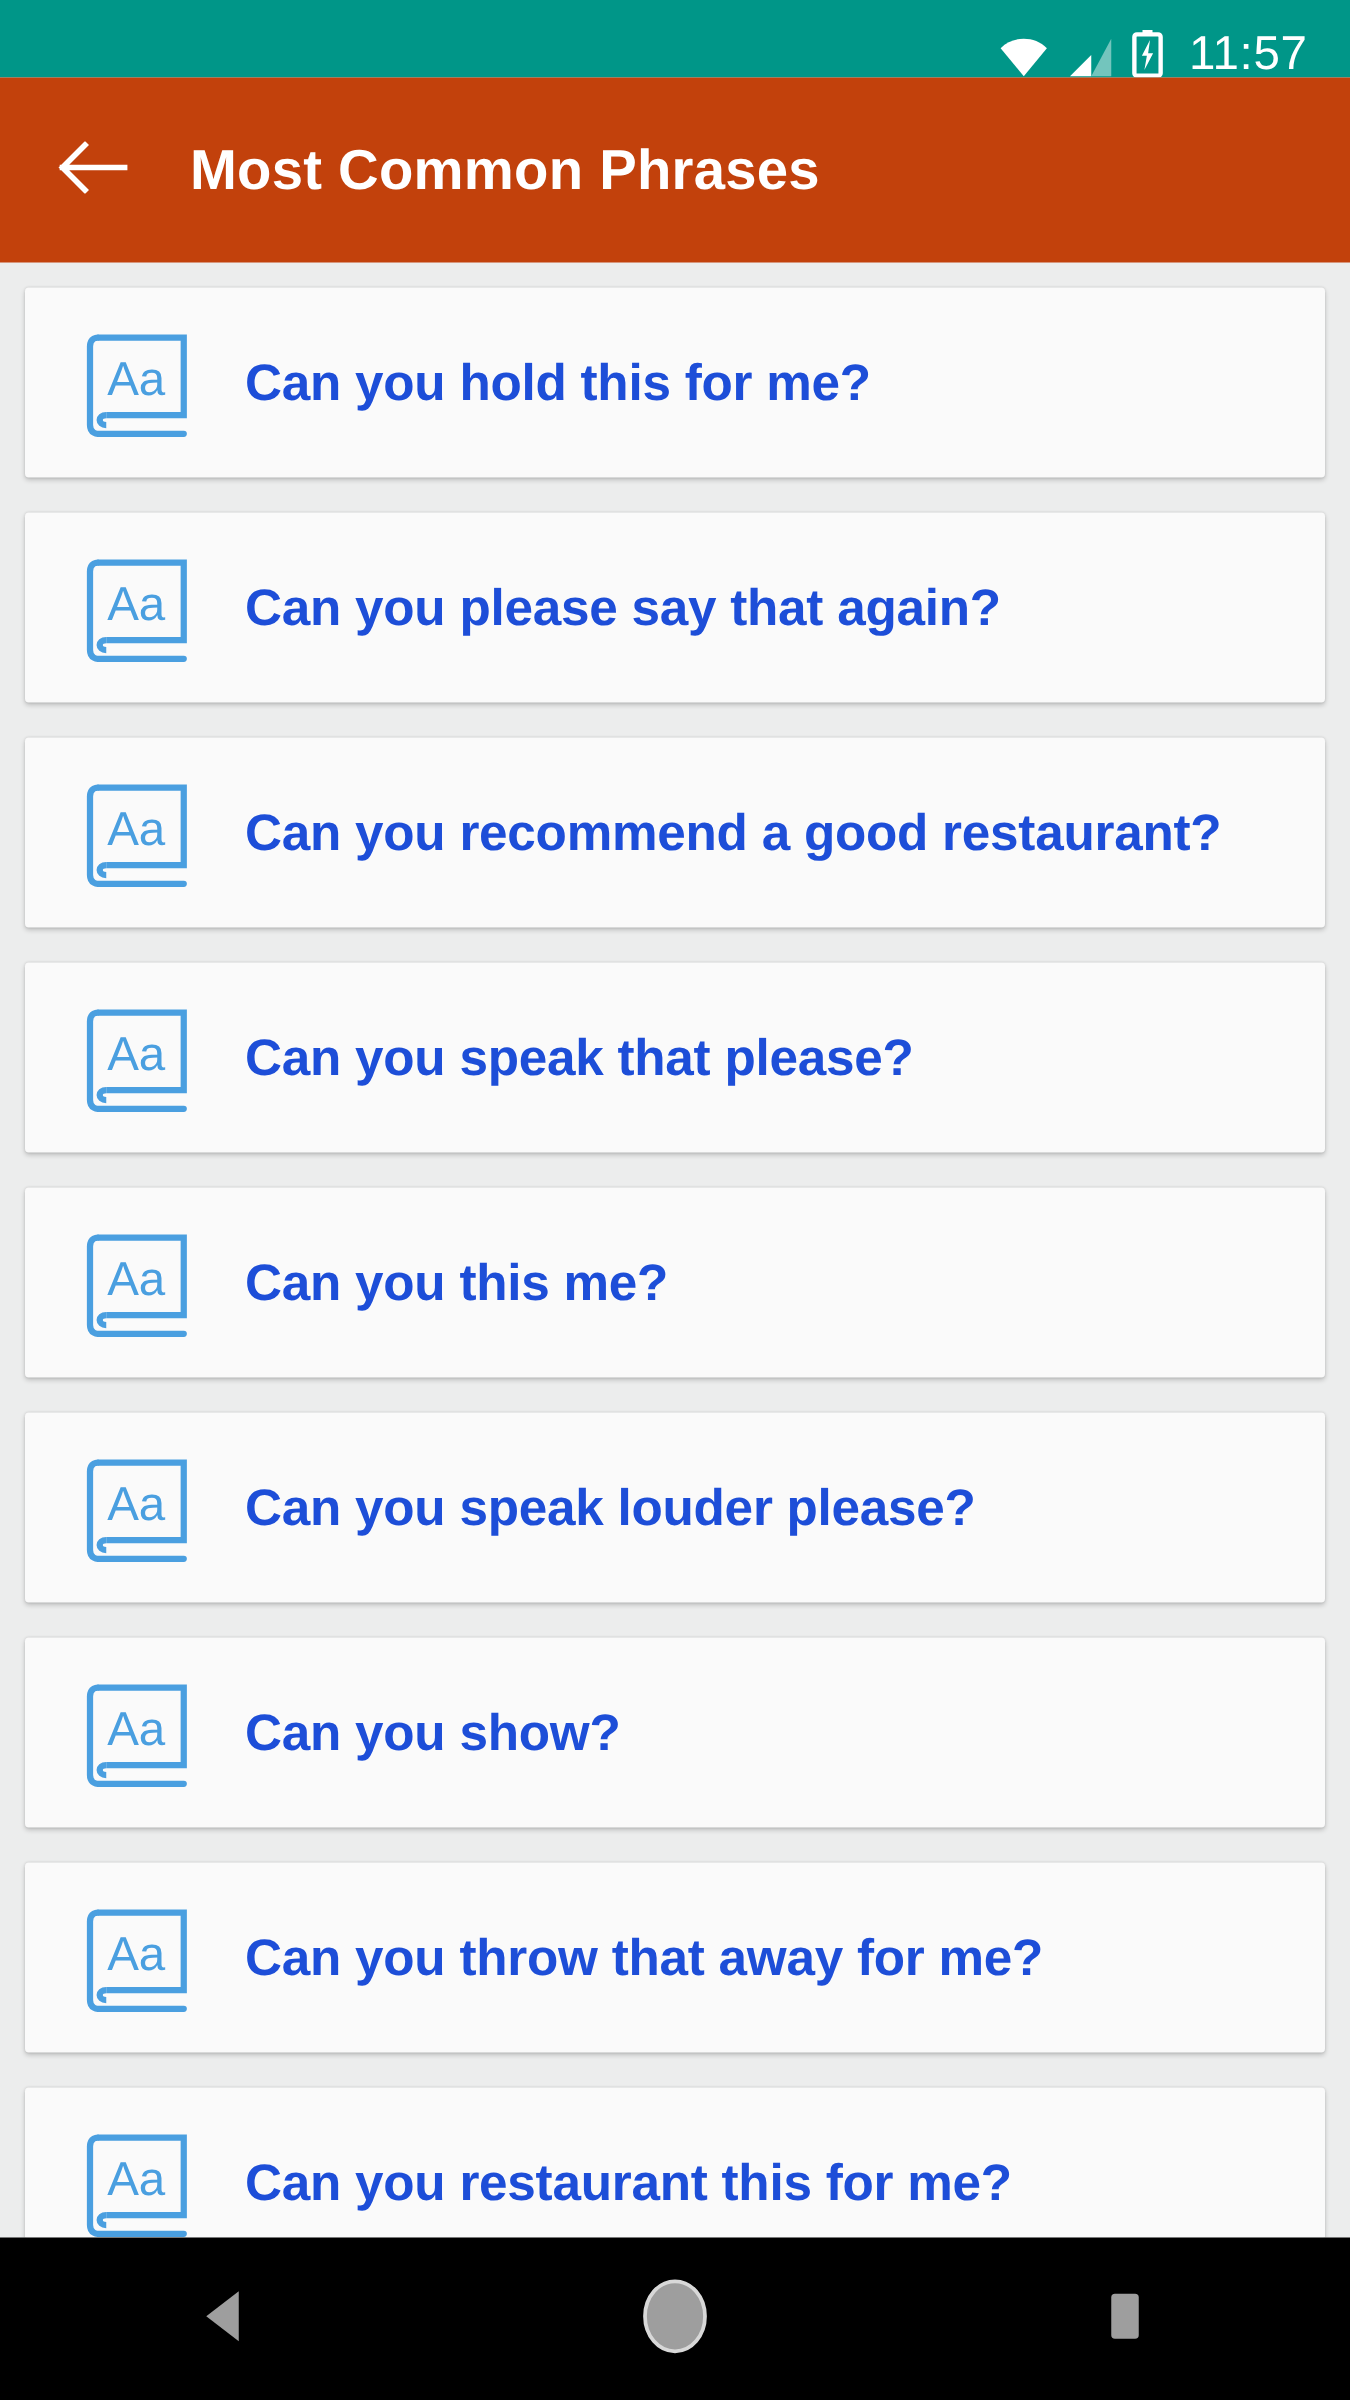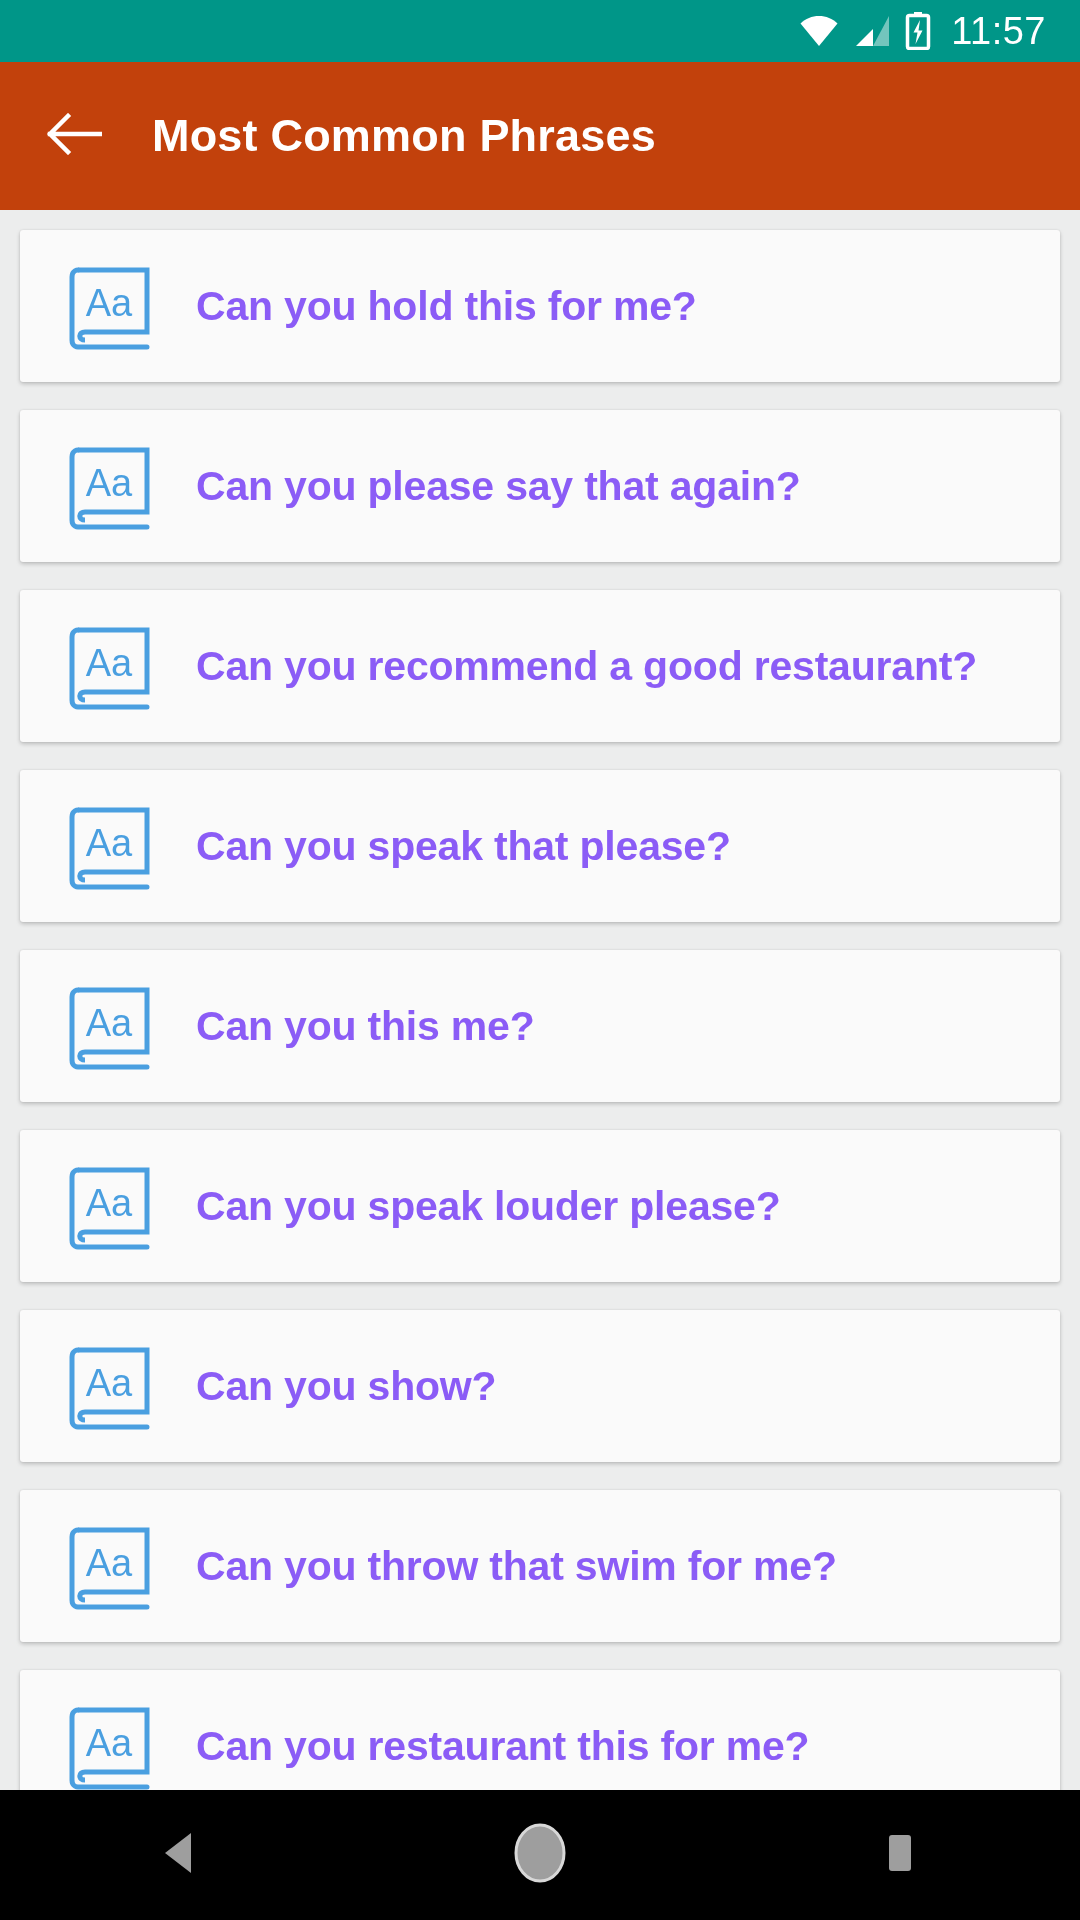--- a/index.html
+++ b/index.html
@@ -8,21 +8,21 @@
     background:#eceded;
     font-family:"Liberation Sans", sans-serif;
     overflow:hidden;
   }
   #screen { position:relative; width:1080px; height:1920px; overflow:hidden; background:#eceded; }
 
   
   .statusbar {
     position:absolute; top:0; left:0; width:1080px; height:62px;
     background:#009688;
-    display:flex; align-items:center; justify-content:flex-end;
+    display:flex; align-items:flex-end; justify-content:flex-end;
     padding-right:34px; gap:14px;
   }
   .sb-icon { display:flex; align-items:center; }
   .sb-time {
     color:#ffffff; font-size:38px; font-weight:400; letter-spacing:0.5px;
     line-height:1; margin-left:6px; font-family:"Liberation Sans", sans-serif;
   }
 
   
   .appbar {
@@ -56,21 +56,21 @@
     display:flex; align-items:center;
     cursor:pointer;
   }
   .card-icon {
     width:104px; height:104px; margin-left:38px;
     flex:0 0 auto;
     display:flex; align-items:center; justify-content:center;
   }
   .card-label {
     margin-left:34px;
-    color:#8b5cf6;
+    color:#1d4ed8;
     font-size:41px;
     font-weight:700;
     letter-spacing:-0.2px;
     white-space:nowrap;
     overflow:hidden;
   }
 
   
   .navbar {
     position:absolute; bottom:0; left:0; width:1080px; height:130px;
@@ -201,21 +201,21 @@
       </div>
       <div class="card">
         <div class="card-icon">
           <svg width="104" height="104" viewBox="0 0 104 104">
             <path d="M20 16 L89 16 L89 78 L27 78" fill="none" stroke="#4a9fe0" stroke-width="5"></path>
             <path d="M20 16 C20 16 14 16 14 23 L14 86 C14 93 20 93 20 93 L89 93" fill="none" stroke="#4a9fe0" stroke-width="5" stroke-linecap="round"></path>
             <path d="M27 78 C20 78 20 86 27 86" fill="none" stroke="#4a9fe0" stroke-width="5"></path>
             <text x="51" y="62" font-family="Liberation Sans, sans-serif" font-size="38" fill="#4a9fe0" text-anchor="middle">Aa</text>
           </svg>
         </div>
-        <div class="card-label">Can you throw that swim for me?</div>
+        <div class="card-label">Can you throw that away for me?</div>
       </div>
       <div class="card">
         <div class="card-icon">
           <svg width="104" height="104" viewBox="0 0 104 104">
             <path d="M20 16 L89 16 L89 78 L27 78" fill="none" stroke="#4a9fe0" stroke-width="5"></path>
             <path d="M20 16 C20 16 14 16 14 23 L14 86 C14 93 20 93 20 93 L89 93" fill="none" stroke="#4a9fe0" stroke-width="5" stroke-linecap="round"></path>
             <path d="M27 78 C20 78 20 86 27 86" fill="none" stroke="#4a9fe0" stroke-width="5"></path>
             <text x="51" y="62" font-family="Liberation Sans, sans-serif" font-size="38" fill="#4a9fe0" text-anchor="middle">Aa</text>
           </svg>
         </div>

